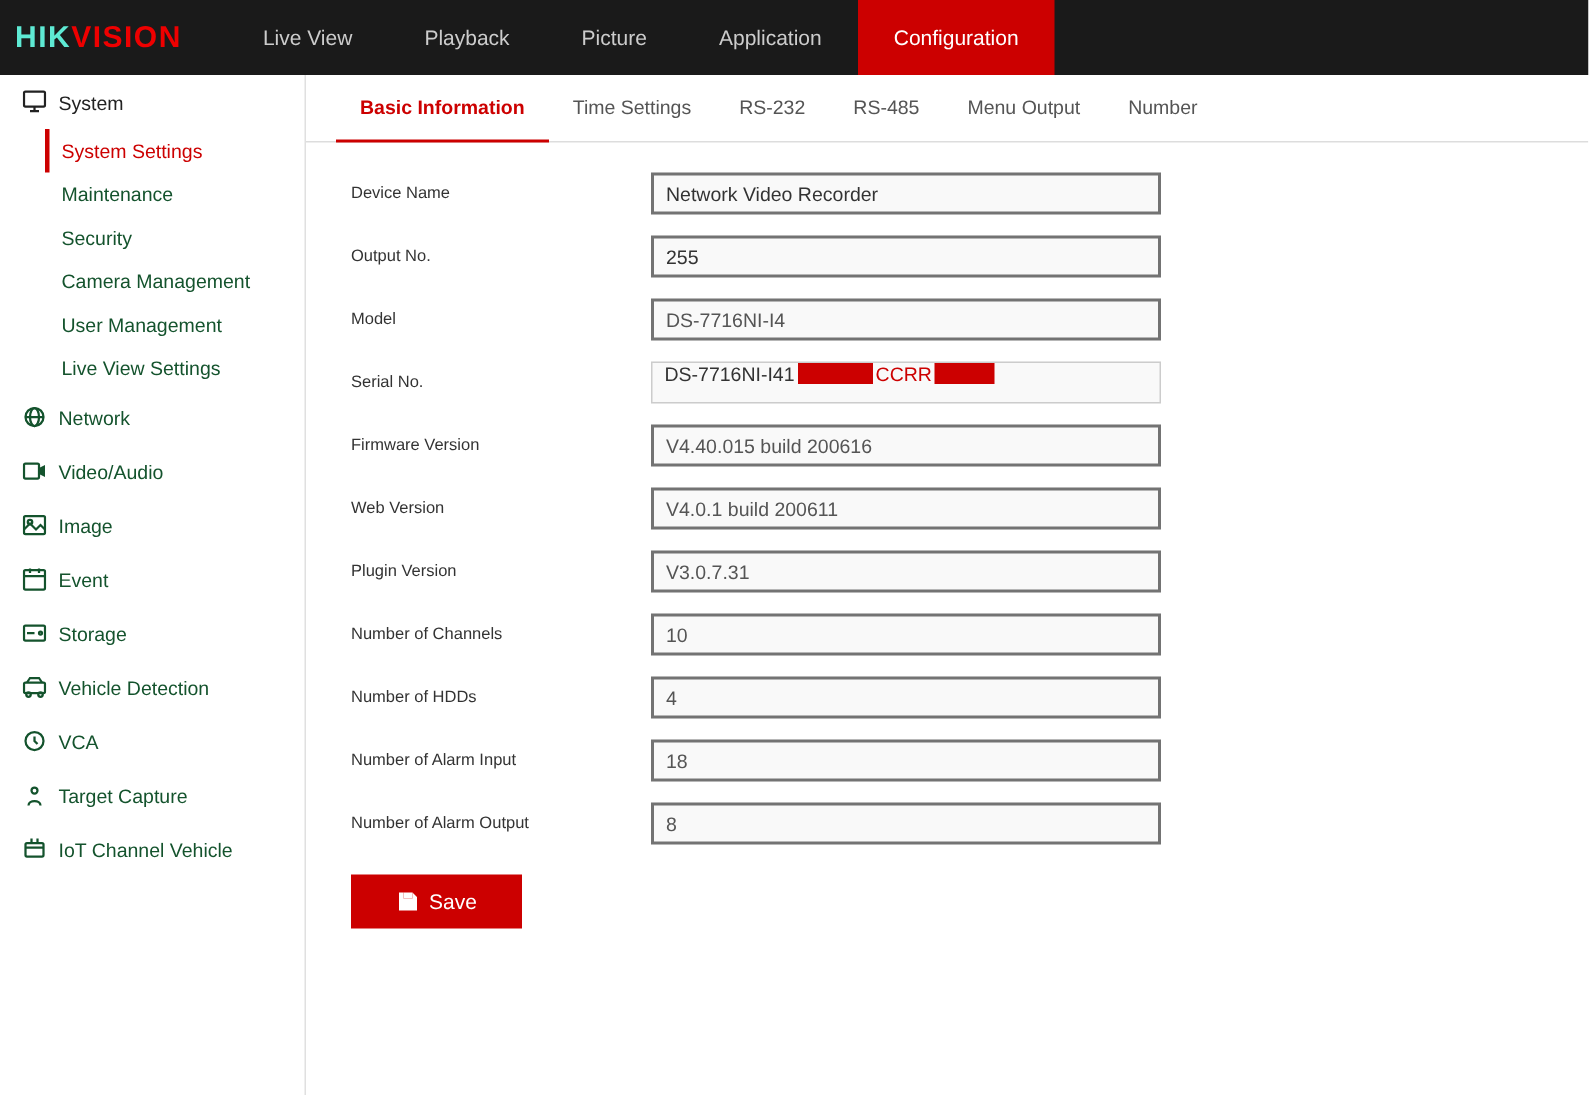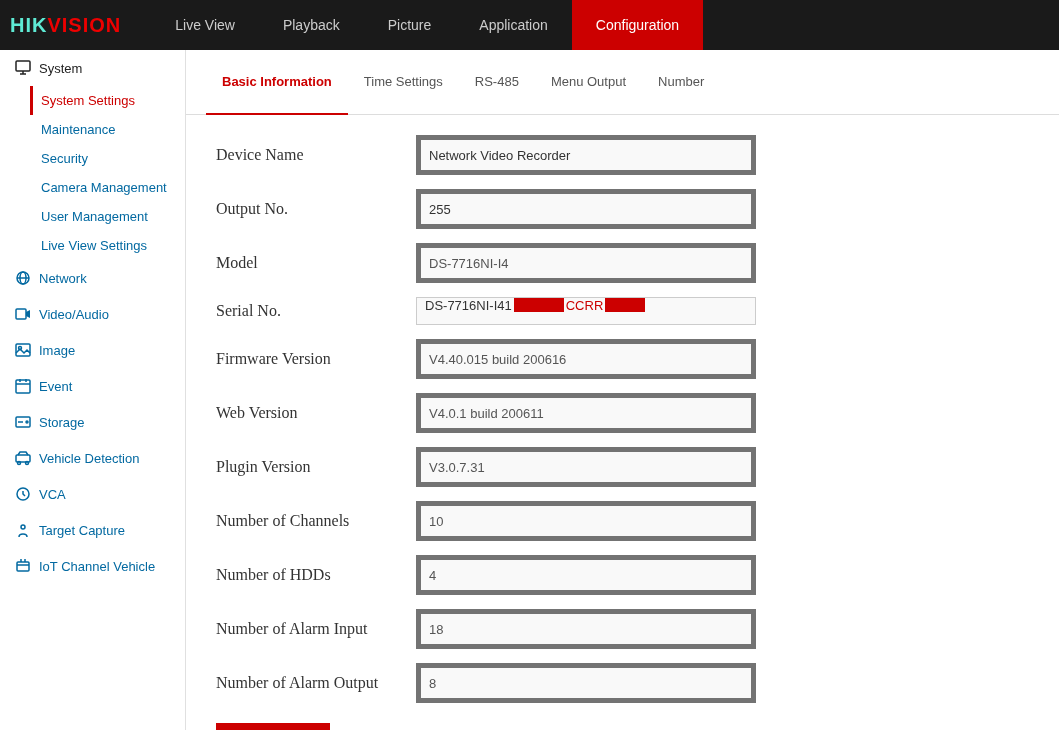--- a/index.html
+++ b/index.html
@@ -42,32 +42,32 @@
     }
 
     
     .main-layout {
       display: flex;
       height: calc(100vh - 50px);
     }
 
     
     .sidebar {
-      width: 186px;
+      width: 204px;
       background: #fff;
       border-right: 1px solid #e0e0e0;
       overflow-y: auto;
       flex-shrink: 0;
     }
     .sidebar-item {
       display: flex;
       align-items: center;
       padding: 10px 12px;
       cursor: pointer;
-      color: #0369a1;
+      color: #14532d;
       font-size: 13px;
       border-left: 3px solid transparent;
     }
     .sidebar-item.active {
       color: #cc0000;
       border-left: 3px solid #cc0000;
     }
     .sidebar-item.parent {
       font-weight: normal;
       color: #222;
@@ -90,21 +90,21 @@
     }
 
     
     .tab-bar {
       display: flex;
       border-bottom: 1px solid #ddd;
       padding: 0 20px;
       background: #fff;
     }
     .tab {
-      padding: 24px 16px;
+      padding: 14px 16px;
       cursor: pointer;
       color: #555;
       font-size: 13px;
       border-bottom: 2px solid transparent;
       margin-bottom: -1px;
       text-align: center;
     }
     .tab.active {
       color: #cc0000;
       border-bottom: 2px solid #cc0000;
@@ -116,28 +116,27 @@
       padding: 20px 30px;
     }
     .form-row {
       display: flex;
       align-items: center;
       margin-bottom: 14px;
     }
     .form-label {
       width: 200px;
       color: #333;
-      font-size: 16px;
+      font-size: 11px;
       flex-shrink: 0;
-      font-family: Liberation Serif, serif;
     }
     .form-input {
       width: 340px;
-      height: 40px;
-      border: 5px solid #737373;
+      height: 28px;
+      border: 2px solid #737373;
       padding: 0 8px;
       font-size: 13px;
       color: #333;
       background: #f9f9f9;
       outline: none;
     }
     .form-input:read-only {
       background: #f9f9f9;
       color: #555;
     }
@@ -295,20 +294,21 @@
       <span>IoT Channel Vehicle</span>
     </div>
 
   </div>
 
   <div class="content">
 
     <div class="tab-bar">
       <div class="tab active">Basic Information</div>
       <div class="tab">Time Settings</div>
+      <div class="tab">RS-232</div>
       <div class="tab">RS-485</div>
       <div class="tab">Menu Output</div>
       <div class="tab">Number</div>
     </div>
 
     <div class="form-section">
 
       <div class="form-row">
         <div class="form-label">Device Name</div>
         <input class="form-input" type="text" value="Network Video Recorder" style="">

